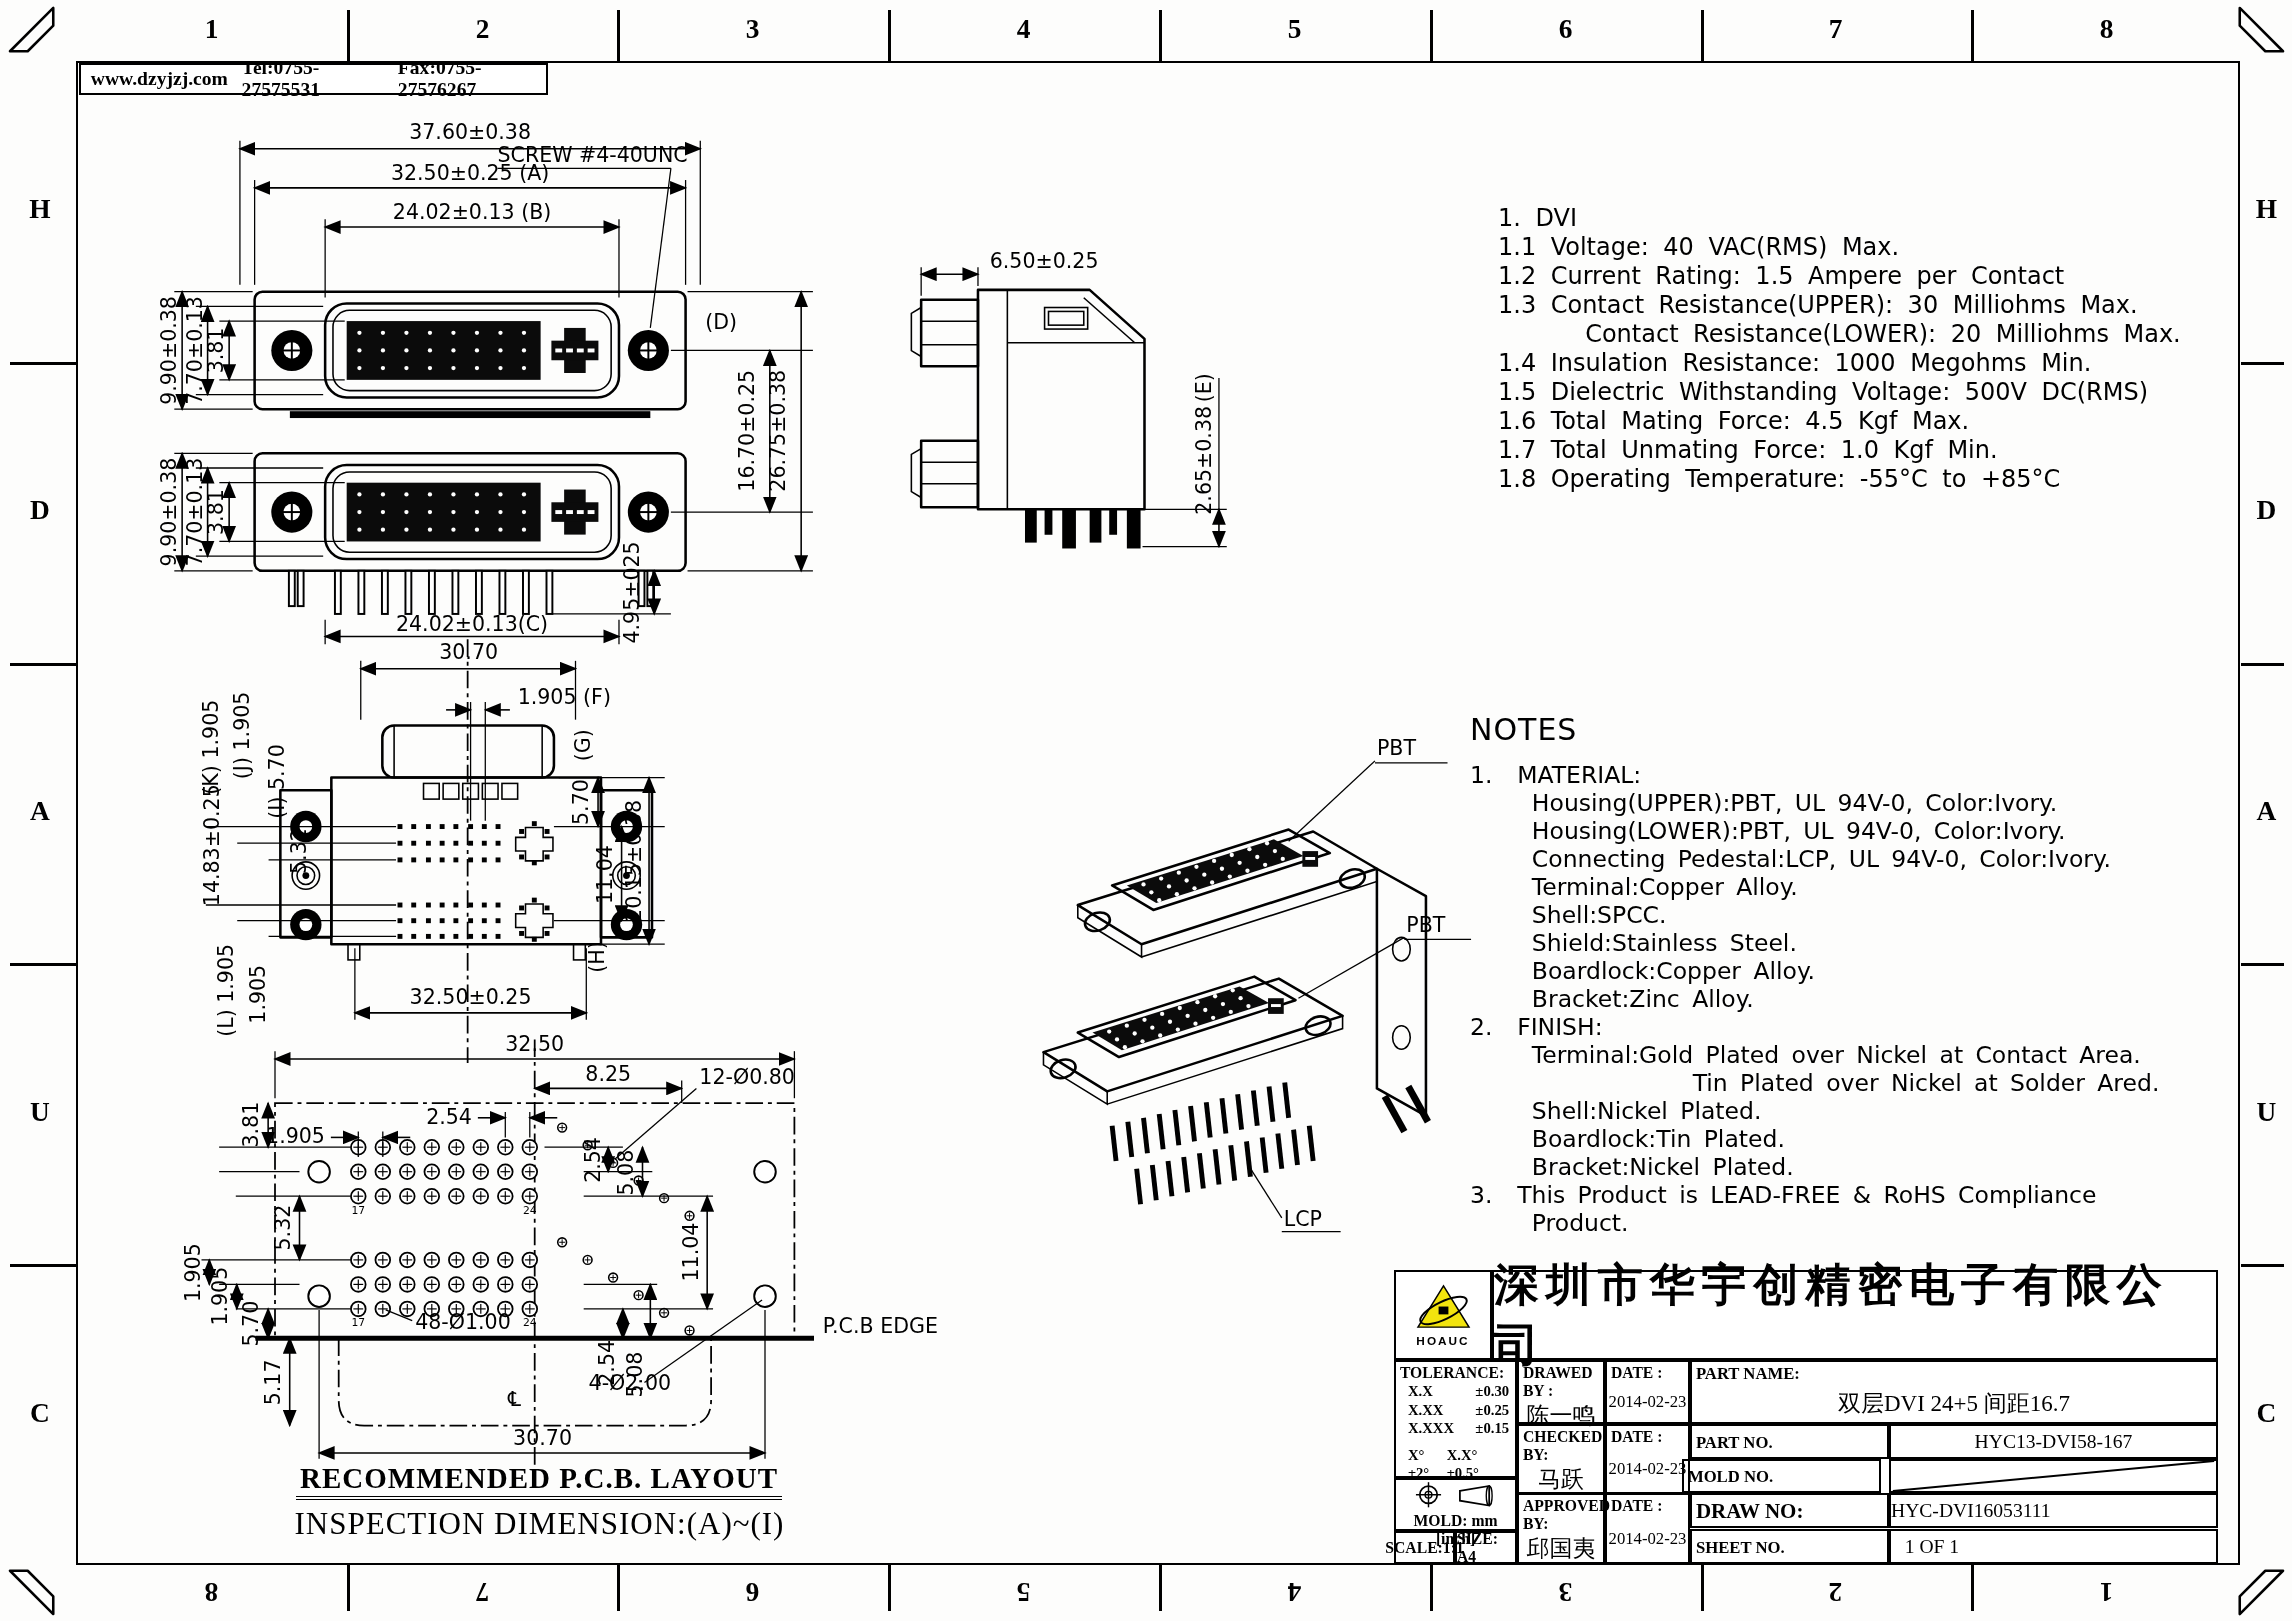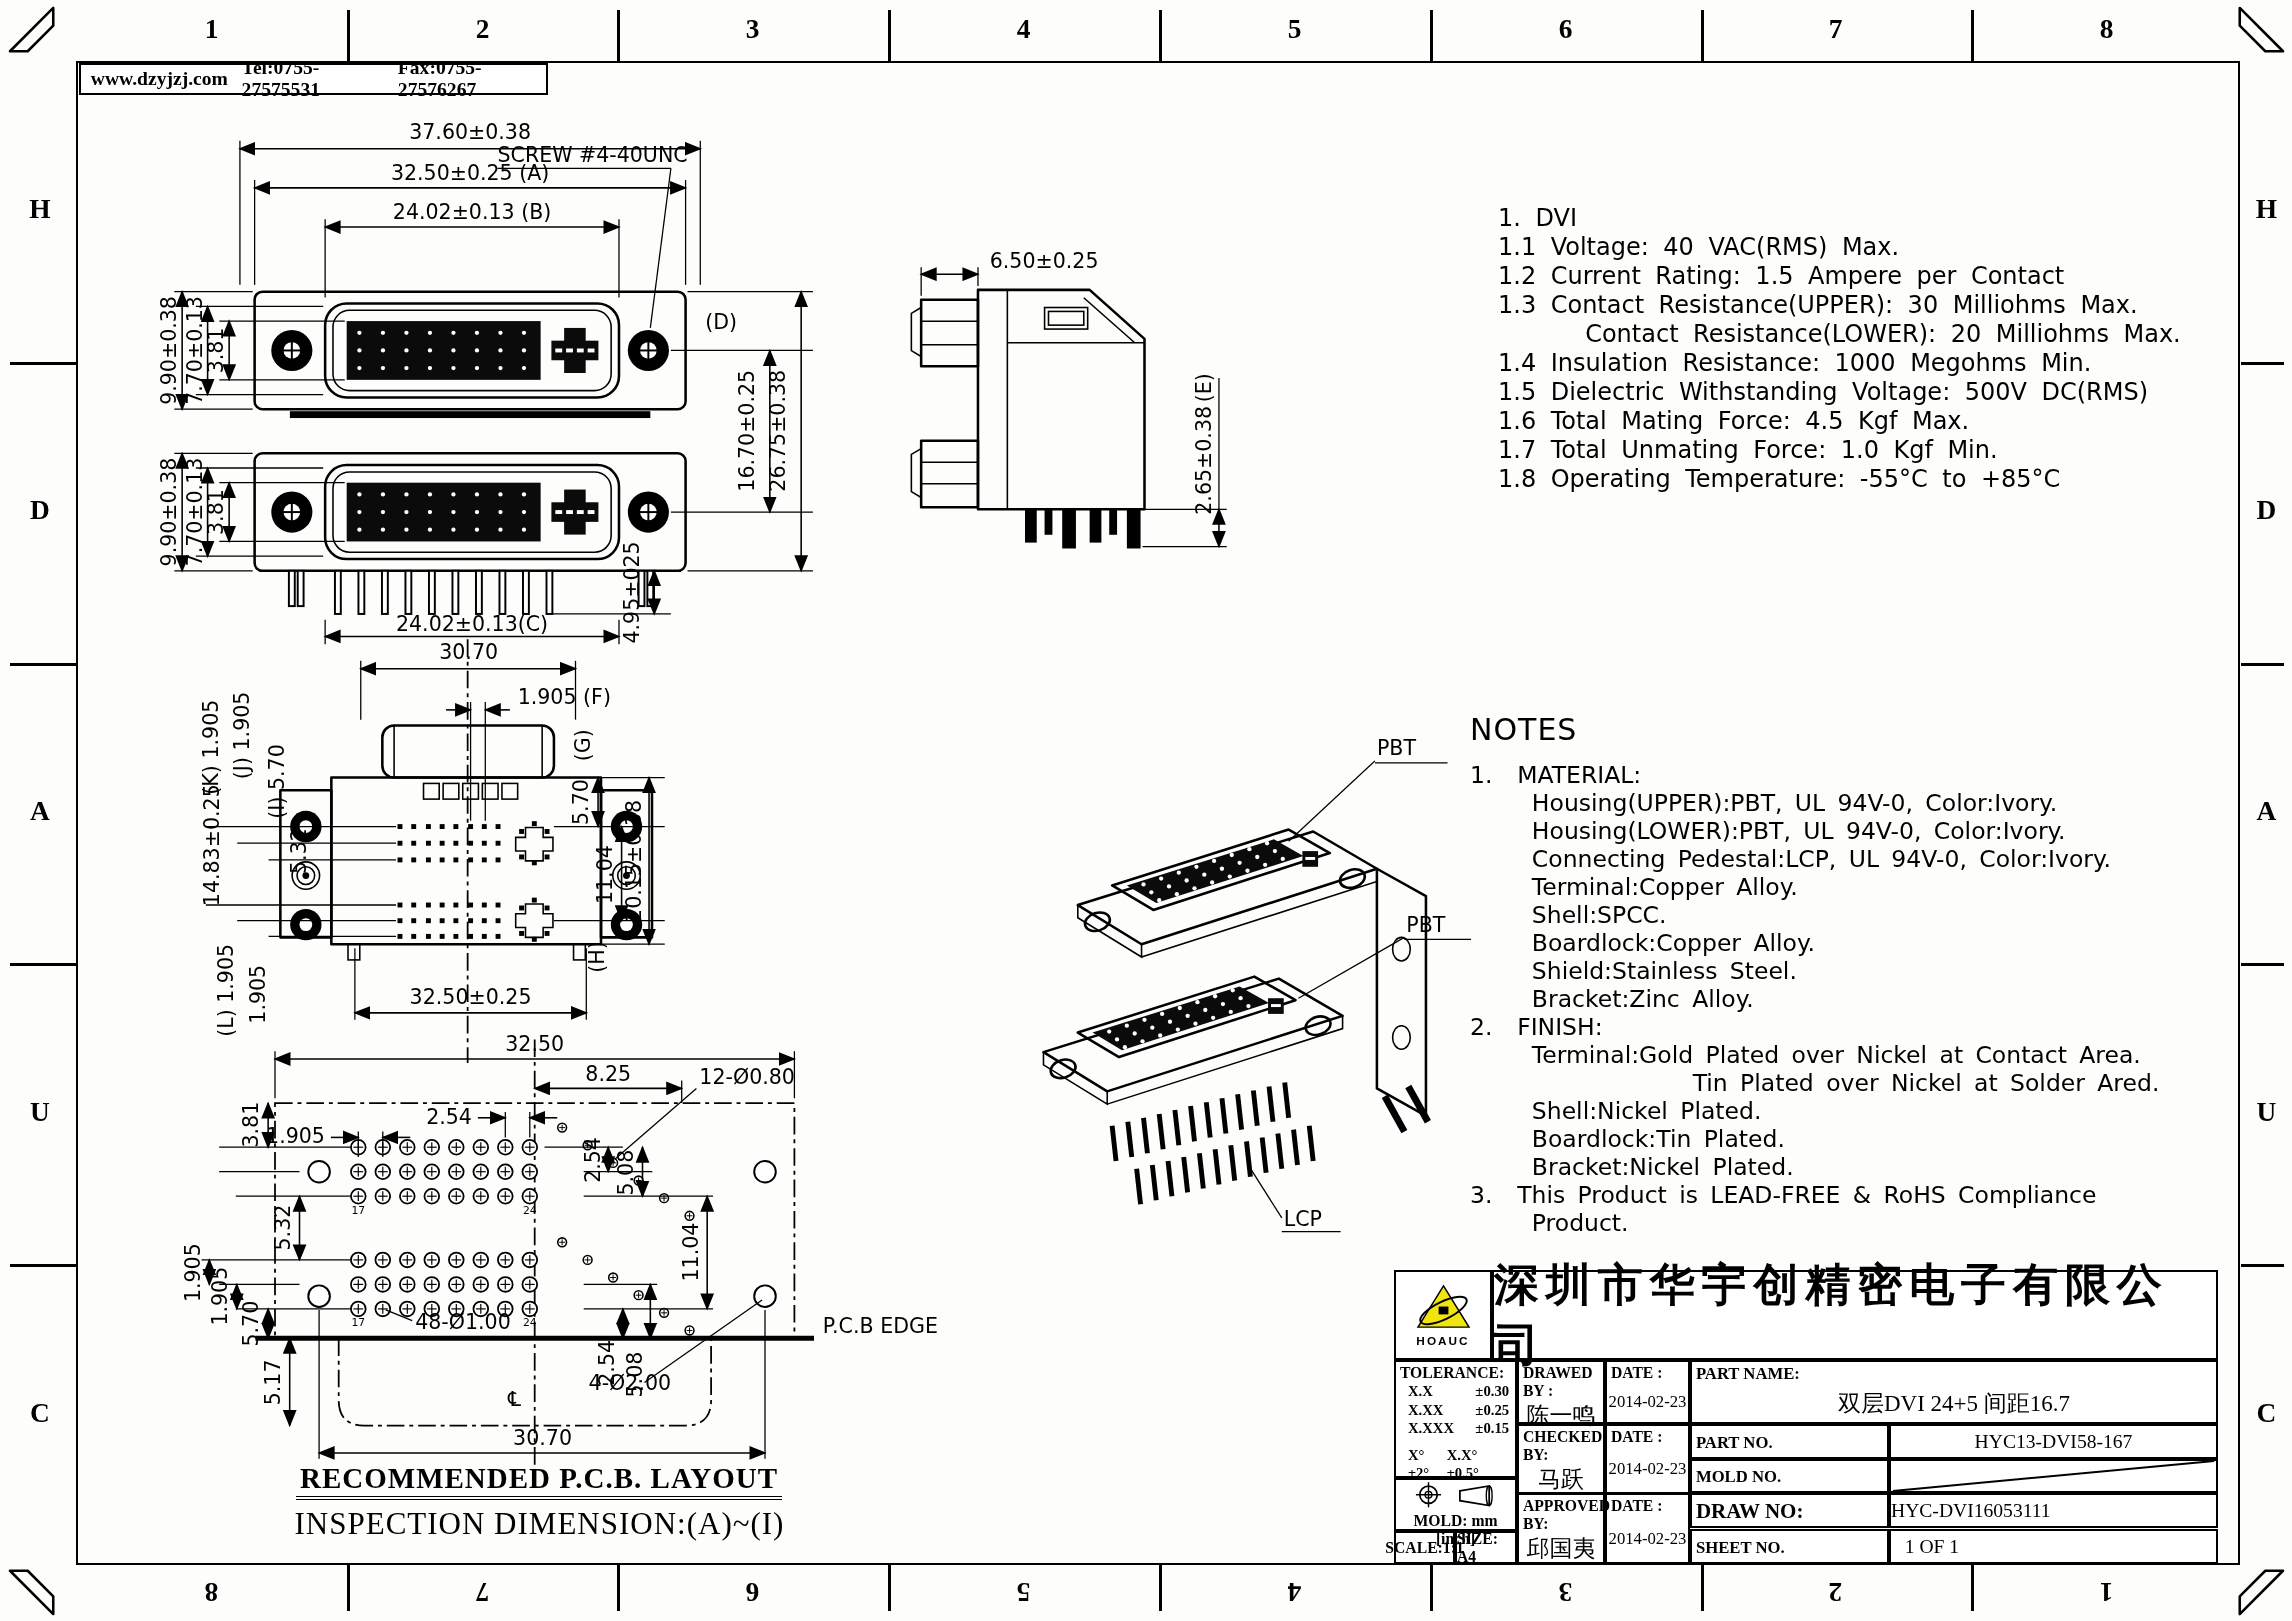--- a/index.html
+++ b/index.html
@@ -786,22 +786,22 @@
   </div>
 
   <div class="tblock" style="left:1470px;top:712px">
     <div class="ttl">NOTES</div>
     <div class="nline">1.  MATERIAL:</div>
     <div class="nline">     Housing(UPPER):PBT, UL 94V-0, Color:Ivory.</div>
     <div class="nline">     Housing(LOWER):PBT, UL 94V-0, Color:Ivory.</div>
     <div class="nline">     Connecting Pedestal:LCP, UL 94V-0, Color:Ivory.</div>
     <div class="nline">     Terminal:Copper Alloy.</div>
     <div class="nline">     Shell:SPCC.</div>
+    <div class="nline">     Shield:Stainless Steel.</div>
     <div class="nline">     Boardlock:Copper Alloy.</div>
-    <div class="nline">     Shield:Stainless Steel.</div>
     <div class="nline">     Bracket:Zinc Alloy.</div>
     <div class="nline">2.  FINISH:</div>
     <div class="nline">     Terminal:Gold Plated over Nickel at Contact Area.</div>
     <div class="nline">                  Tin Plated over Nickel at Solder Ared.</div>
     <div class="nline">     Shell:Nickel Plated.</div>
     <div class="nline">     Boardlock:Tin Plated.</div>
     <div class="nline">     Bracket:Nickel Plated.</div>
     <div class="nline">3.  This Product is LEAD-FREE &amp; RoHS Compliance</div>
     <div class="nline">     Product.</div>
   </div>
@@ -887,21 +887,21 @@
     <div class="cell inline-lab-val" style="left:296px;top:90px;width:528px;height:64px">
       <div class="lab" style="font-size:16.7px">PART NAME:</div>
       <div class="val cjk">双层DVI 24+5 间距16.7</div>
     </div>
     <div class="cell" style="left:296px;top:154px;width:199px;height:35px;display:flex;align-items:center">
         <span class="lab" style="font-size:16.7px">PART NO.</span>
       </div>
     <div class="cell" style="left:495px;top:154px;width:329px;height:35px;display:flex;align-items:center;justify-content:center">
         <span class="val">HYC13-DVI58-167</span>
       </div>
-    <div class="cell" style="left:296px;top:189px;width:199px;height:34px;display:flex;align-items:center">
+    <div class="cell" style="left:288px;top:189px;width:199px;height:34px;display:flex;align-items:center">
         <span class="lab" style="font-size:16.7px">MOLD NO.</span>
       </div>
     <div class="cell" style="left:495px;top:189px;width:329px;height:34px">
       <svg width="325" height="30" viewBox="0 0 332 31" style="position:static">
           <line x1="0" y1="31" x2="332" y2="0" stroke="#000" stroke-width="2"></line>
         </svg>
       <span class="val"></span>
     </div>
     <div class="cell" style="left:296px;top:223px;width:199px;height:35px;display:flex;align-items:center">
         <span class="lab" style="font-size:21px">DRAW NO:</span>

